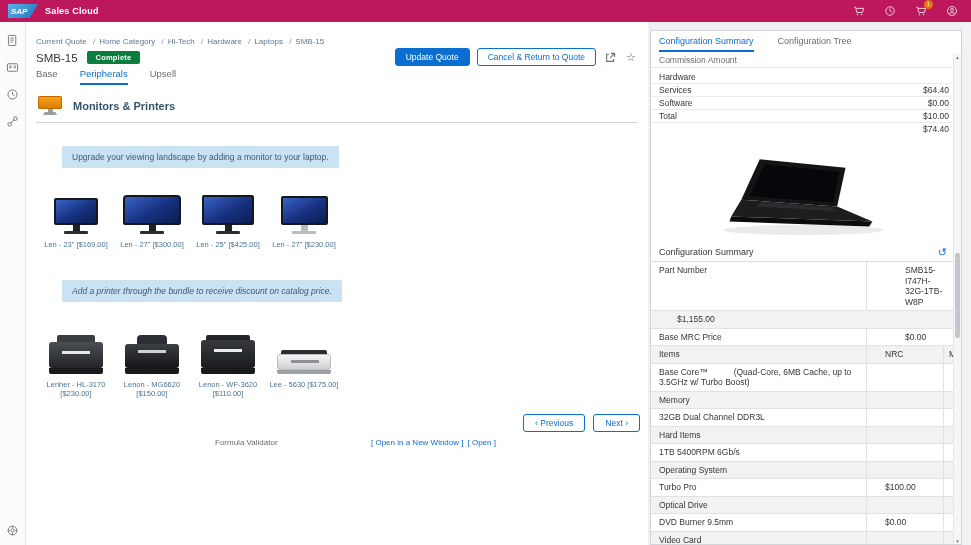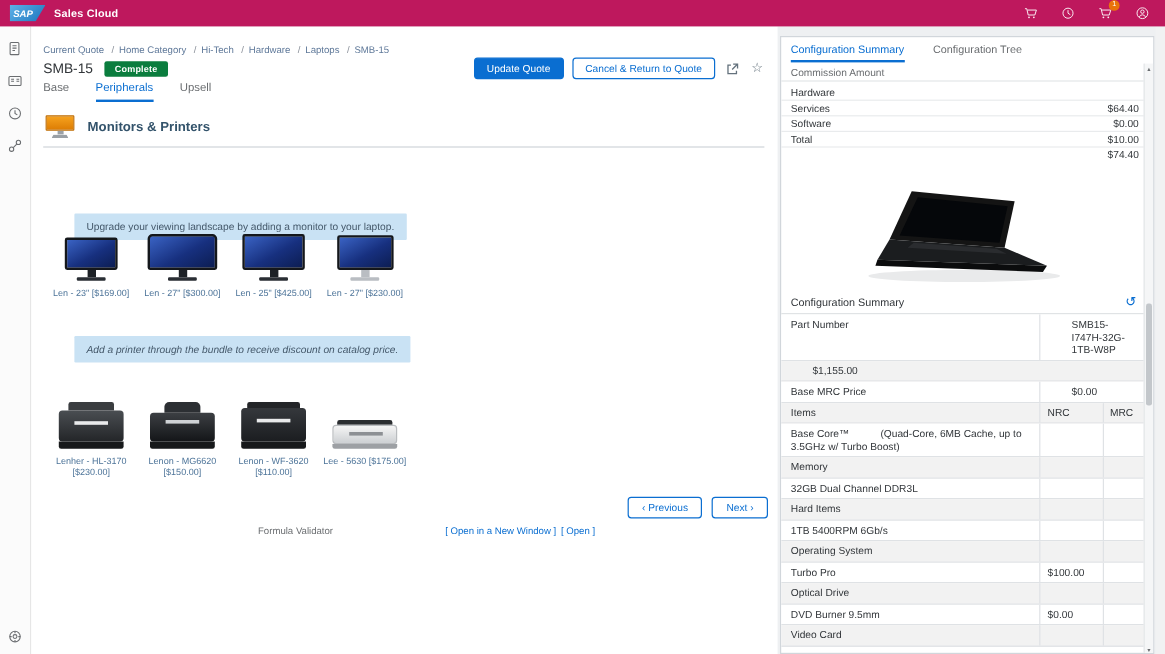--- a/index.html
+++ b/index.html
@@ -61,21 +61,21 @@
   .mp-screen { width:24px; height:13px; background:linear-gradient(#f6a21e,#dd7d04); border:1px solid #c06c00;
                border-radius:1px; }
   .mp-neck { width:5px; height:3px; background:#9aa0a6; margin:0 auto; }
   .mp-foot { width:14px; height:3px; background:#9aa0a6; margin:0 auto;
              clip-path:polygon(12% 0,88% 0,100% 100%,0 100%); }
   .section-title { font-size:11px; font-weight:bold; color:#33536b; }
   .section-rule { position:absolute; left:10px; top:100px; width:601px; border-bottom:1px solid #cfd4d9; }
 
   .banner { position:absolute; left:36px; background:#c9e2f4; color:#44586a; font-size:8.5px;
             padding:6px 10px; border-radius:1px; }
-  .banner-monitors { top:124px;margin-top:32px; }
+  .banner-monitors { top:124px; }
   .banner-printers { top:258px;font-style:italic; }
 
   .product-row { position:absolute; left:12px; display:flex; }
   .monitors-row { top:160px; }
   .printers-row { top:298px; }
   .product { width:76px; display:flex; flex-direction:column; align-items:center; cursor:pointer; }
   .product-label { font-size:7.5px; color:#4d7499; text-align:center; margin-top:6px; line-height:9px; }
 
   
   .monitor-img { height:52px; display:flex; flex-direction:column; align-items:center; justify-content:flex-end; }
@@ -134,21 +134,21 @@
   .laptop-wrap { position:absolute; left:60px; top:118px; width:185px; height:98px; }
 
   .summary-title-row { position:absolute; left:0; top:212px; width:304px; height:19px;
                        border-bottom:1px solid #d9dcdf; display:flex; align-items:center;
                        justify-content:space-between; padding:0 8px; }
   .summary-title { font-size:9px; color:#32363a; }
   .reset-btn { background:none; border:none; color:#0a6ed1; font-size:11px; cursor:pointer; line-height:1; }
 
   .config-table { position:absolute; left:0; top:231px; width:304px; }
   .s-row { display:flex; align-items:stretch; min-height:15px; border-bottom:1px solid #dfe2e5;
-           font-size:8.5px; color:#32363a; line-height:10.5px; background:#fff; }
+           font-size:8.5px; color:#32363a; line-height:10.5px; background:#fff;gap:12px; }
   .s-row:nth-of-type(even) { background:#f2f2f2; }
   .s-label { flex:0 0 216px; padding:3px 6px 3px 8px; border-right:1px solid #dfe2e5; }
   .lbl2 { margin-left:26px; }
   .lbl2:empty { display:none; }
   .s-merged { flex:1; padding:3px 6px;margin-left:20px; }
   .s-merged:empty { display:none; }
   .s-nrc { flex:0 0 52px; padding:3px 6px; }
   .s-mrc { flex:1; border-left:1px solid #dfe2e5; padding:3px 5px; }
 
   .panel-scrollbar { position:absolute; right:0; top:22px; width:8px; height:493px; background:#f5f6f7;

